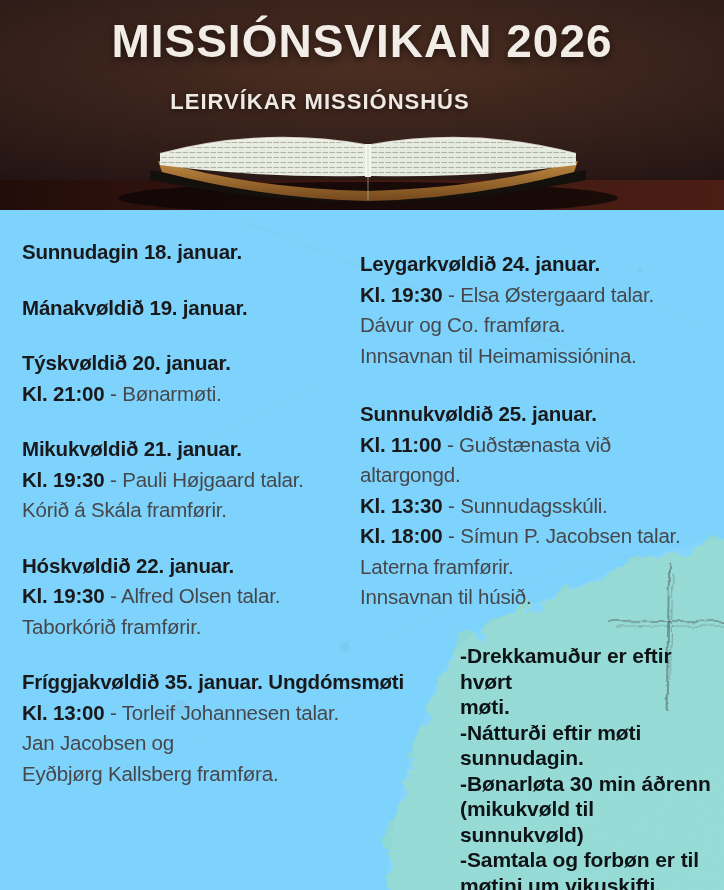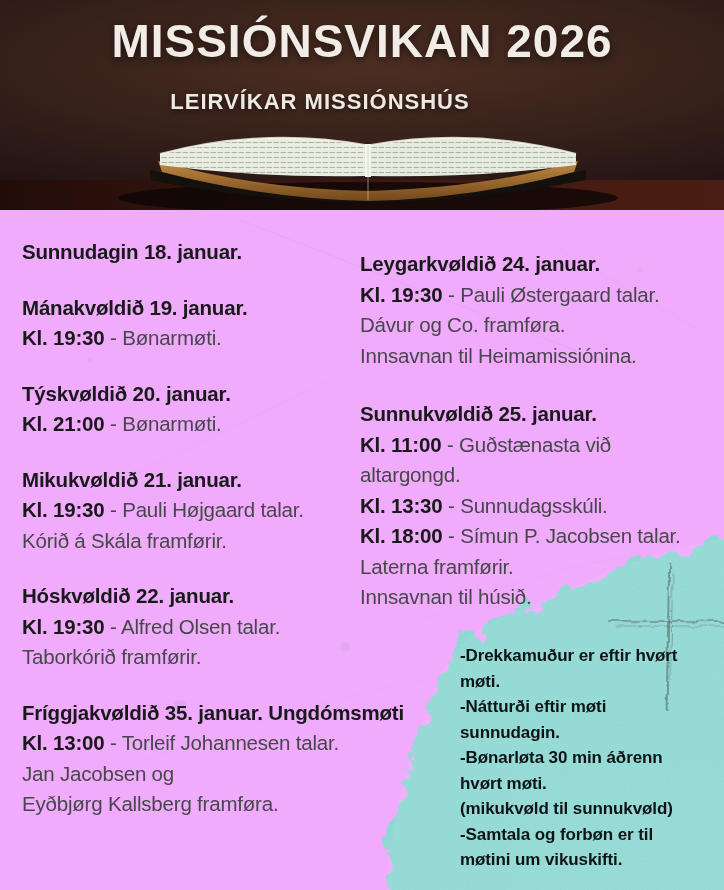--- a/index.html
+++ b/index.html
@@ -1,18 +1,18 @@
 <!DOCTYPE html>
 <html><head>
 <meta charset="utf-8">
 <style>
   html,body { margin:0; padding:0; background:#888; }
   .poster {
     position:relative; width:724px; height:890px; overflow:hidden;
-    background:#f0abfc;
+    background:#7dd3fc;
     font-family:"Liberation Sans", sans-serif;
     -webkit-font-smoothing:antialiased;
   }
 
   
   .header {
     position:absolute; top:0; left:0; width:724px; height:210px;
     background:radial-gradient(ellipse 120% 95% at 52% 30%, #4d2f22 0%, #35201a 42%, #1f1111 78%, #170c0e 100%);
     overflow:hidden;
   }
@@ -44,21 +44,21 @@
     line-height:30.5px; white-space:nowrap; letter-spacing:-0.2px;
   }
   .event p.ln { margin:0; font-size:20.5px; line-height:30.5px; color:#47474b; font-weight:400; letter-spacing:-0.2px; }
   .event p.ln strong { color:#19191b; font-weight:700; }
   .col-right .event.first { margin-bottom:28px; }
 
   .notes {
     position:absolute; left:460px; top:433px; width:256px;
   }
   .notes .nline {
-    font-size:17px; font-weight:700; color:#0e1316;
+    font-size:21px; font-weight:700; color:#0e1316;
     line-height:25.5px; letter-spacing:-0.1px;
   }
 </style>
 </head>
 <body>
 
 <div class="poster">
 
   <div class="header">
     <svg class="bible" width="724" height="210" viewBox="0 0 724 210" aria-hidden="true">
@@ -153,21 +153,20 @@
     </svg>
 
     <section class="col col-left">
 
       <article class="event">
         <h3>Sunnudagin 18. januar.</h3>
       </article>
 
       <article class="event">
         <h3>Mánakvøldið 19. januar.</h3>
-        <p class="ln"><strong>Kl. 19:30</strong> <span>- Bønarmøti.</span></p>
       </article>
 
       <article class="event">
         <h3>Týskvøldið 20. januar.</h3>
         <p class="ln"><strong>Kl. 21:00</strong> <span>- Bønarmøti.</span></p>
       </article>
 
       <article class="event">
         <h3>Mikukvøldið 21. januar.</h3>
         <p class="ln"><strong>Kl. 19:30</strong> <span>- Pauli Højgaard talar.</span></p>
@@ -185,21 +184,21 @@
         <p class="ln"><strong>Kl. 13:00</strong> <span>- Torleif Johannesen talar.</span></p>
         <p class="ln"><strong></strong> <span>Jan Jacobsen og</span></p>
         <p class="ln"><strong></strong> <span>Eyðbjørg Kallsberg framføra.</span></p>
       </article>
     </section>
 
     <section class="col col-right">
 
       <article class="event first">
         <h3>Leygarkvøldið 24. januar.</h3>
-        <p class="ln"><strong>Kl. 19:30</strong> <span>- Pauli Østergaard talar.</span></p>
+        <p class="ln"><strong>Kl. 19:30</strong> <span>- Elsa Østergaard talar.</span></p>
         <p class="ln"><strong></strong> <span>Dávur og Co. framføra.</span></p>
         <p class="ln"><strong></strong> <span>Innsavnan til Heimamissiónina.</span></p>
       </article>
 
       <article class="event">
         <h3>Sunnukvøldið 25. januar.</h3>
         <p class="ln"><strong>Kl. 11:00</strong> <span>- Guðstænasta við</span></p>
         <p class="ln"><strong></strong> <span>altargongd.</span></p>
         <p class="ln"><strong>Kl. 13:30</strong> <span>- Sunnudagsskúli.</span></p>
         <p class="ln"><strong>Kl. 18:00</strong> <span>- Símun P. Jacobsen talar.</span></p>
@@ -207,20 +206,19 @@
         <p class="ln"><strong></strong> <span>Innsavnan til húsið.</span></p>
       </article>
     </section>
 
     <section class="notes">
       <div class="nline">-Drekkamuður er eftir hvørt</div>
       <div class="nline">møti.</div>
       <div class="nline">-Nátturði eftir møti</div>
       <div class="nline">sunnudagin.</div>
       <div class="nline">-Bønarløta 30 min áðrenn</div>
-      <div class="nline">hvørt møti.</div>
       <div class="nline">(mikukvøld til sunnukvøld)</div>
       <div class="nline">-Samtala og forbøn er til</div>
       <div class="nline">møtini um vikuskifti.</div>
     </section>
 
   </div>
 </div>
 
 </body></html>

